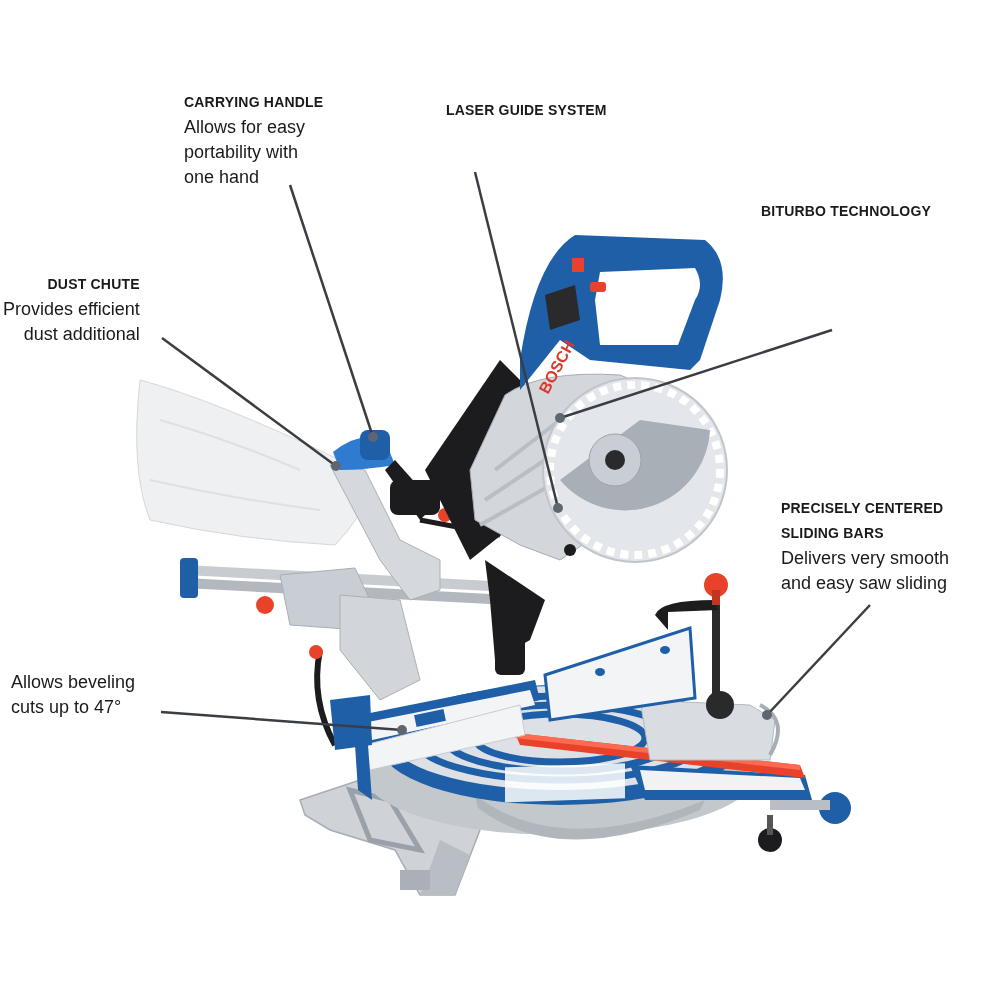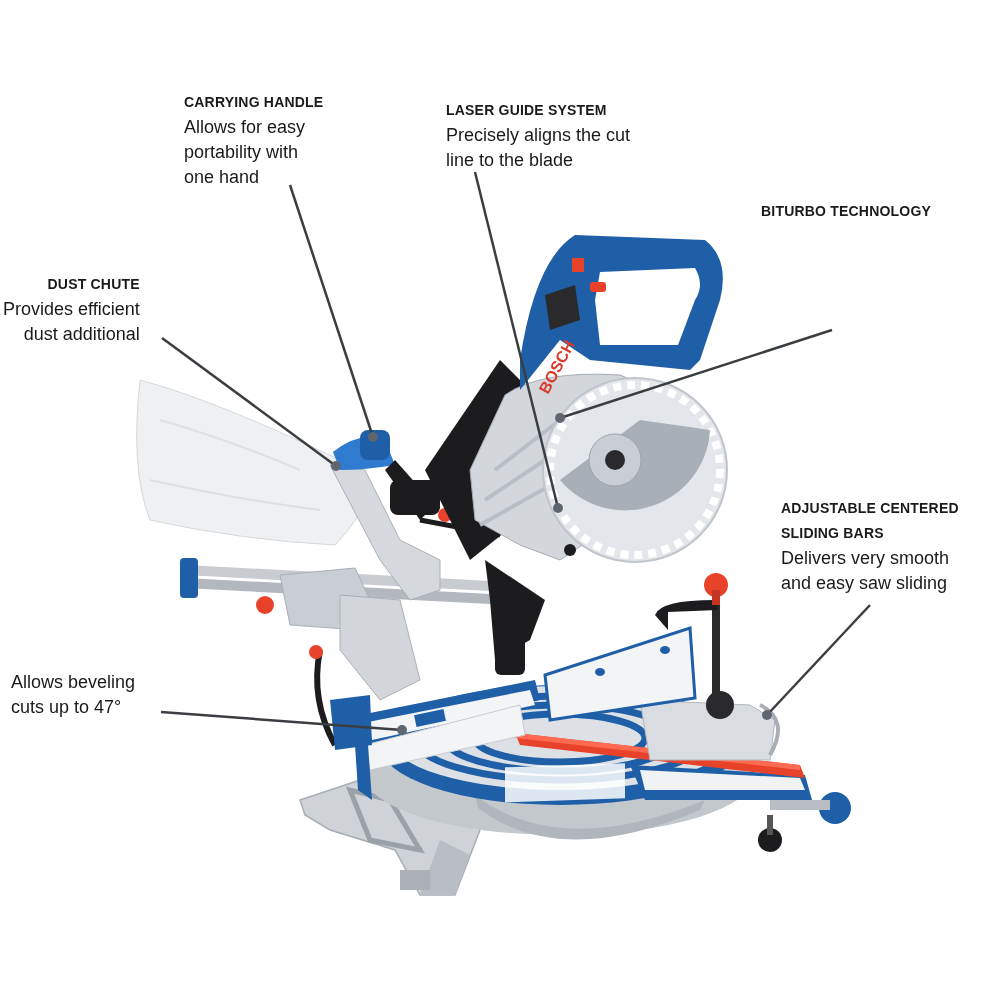--- a/index.html
+++ b/index.html
@@ -138,36 +138,34 @@
 
 <div class="callout" style="left:184px; top:90px;">
   <span class="title">CARRYING HANDLE</span>
   <span class="desc">Allows for easy
 portability with
 one hand</span>
 </div>
 
 <div class="callout" style="left:446px; top:90px;margin-top:8px;">
   <span class="title">LASER GUIDE SYSTEM</span>
-  <span class="desc">Precisely aligns the cut
-line to the blade</span>
 </div>
 
 <div class="callout" style="left:761px; top:199px;text-align:right;">
   <span class="title">BITURBO TECHNOLOGY</span>
 </div>
 
 <div class="callout" style="left:3px; top:272px;text-align:right;">
   <span class="title">DUST CHUTE</span>
   <span class="desc">Provides efficient
 dust additional</span>
 </div>
 
 <div class="callout" style="left:781px; top:496px;">
-  <span class="title" style="white-space:pre-line;">ADJUSTABLE CENTERED
+  <span class="title" style="white-space:pre-line;">PRECISELY CENTERED
 SLIDING BARS</span>
   <span class="desc">Delivers very smooth
 and easy saw sliding</span>
 </div>
 
 <div class="callout" style="left:11px; top:670px;">
   <span class="desc">Allows beveling
 cuts up to 47°</span>
 </div>
 

